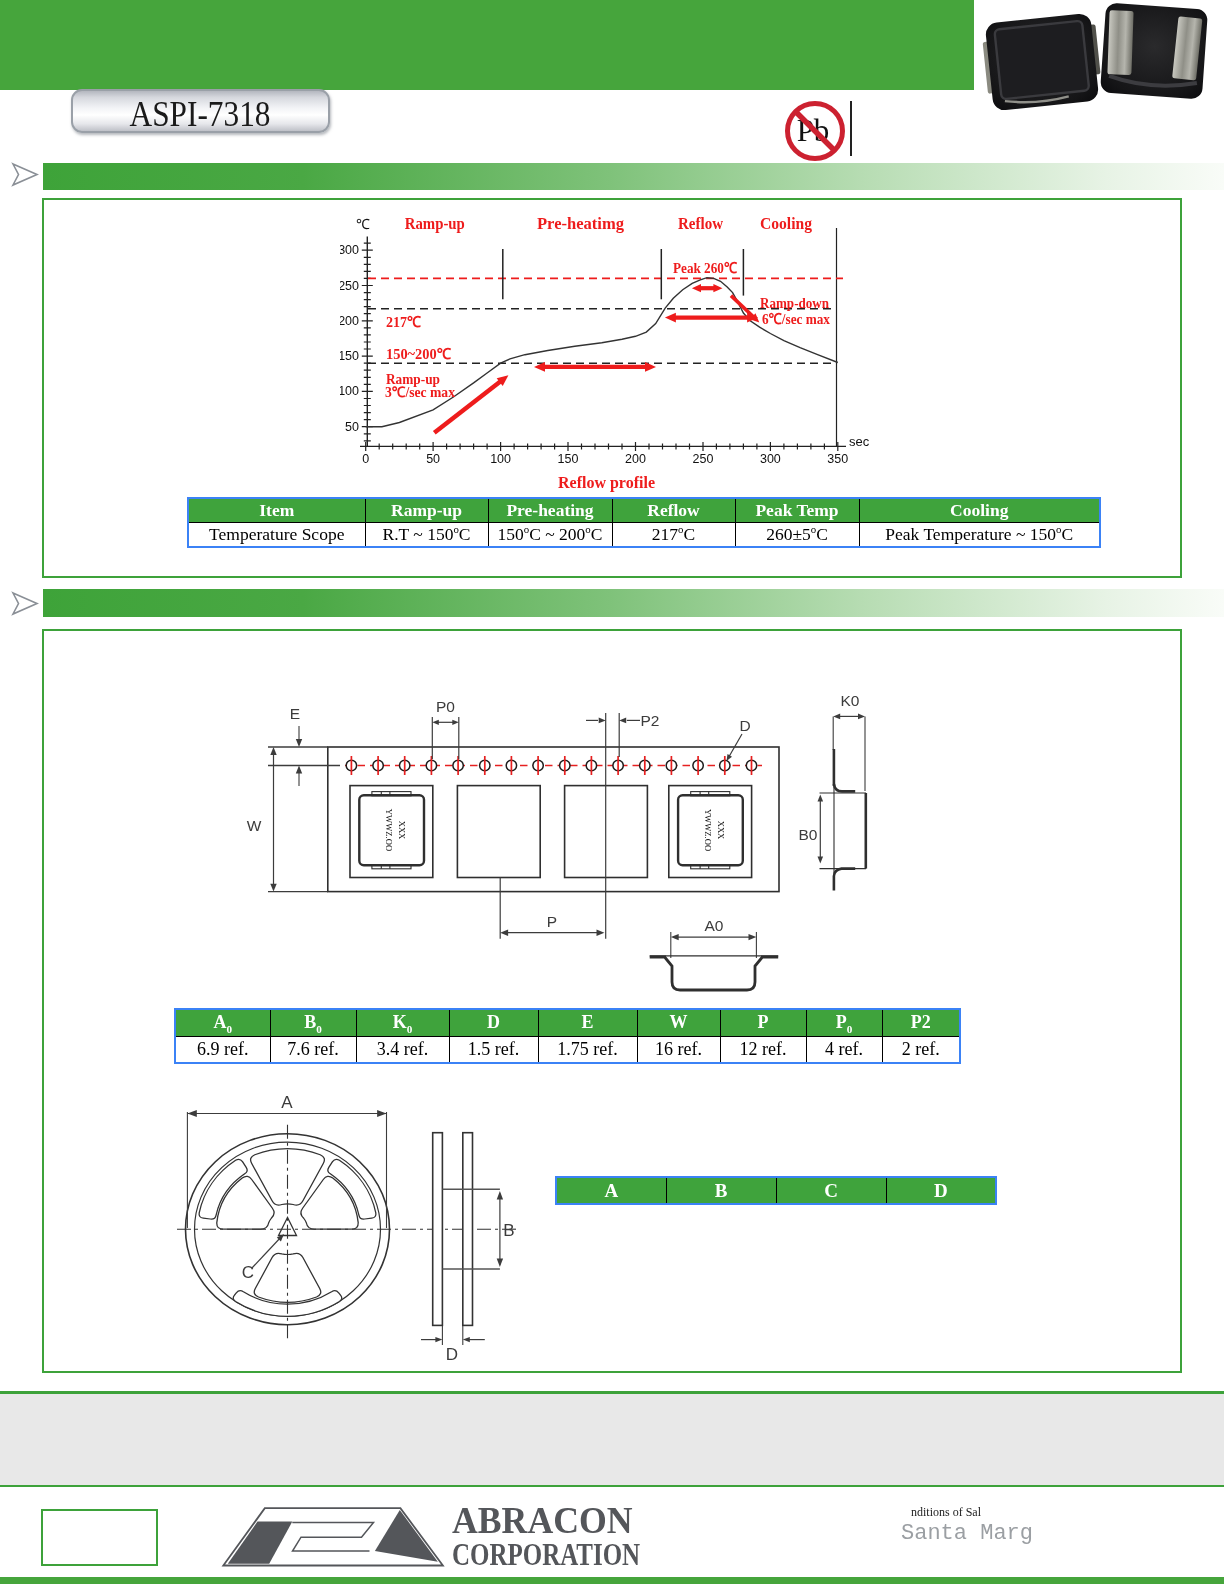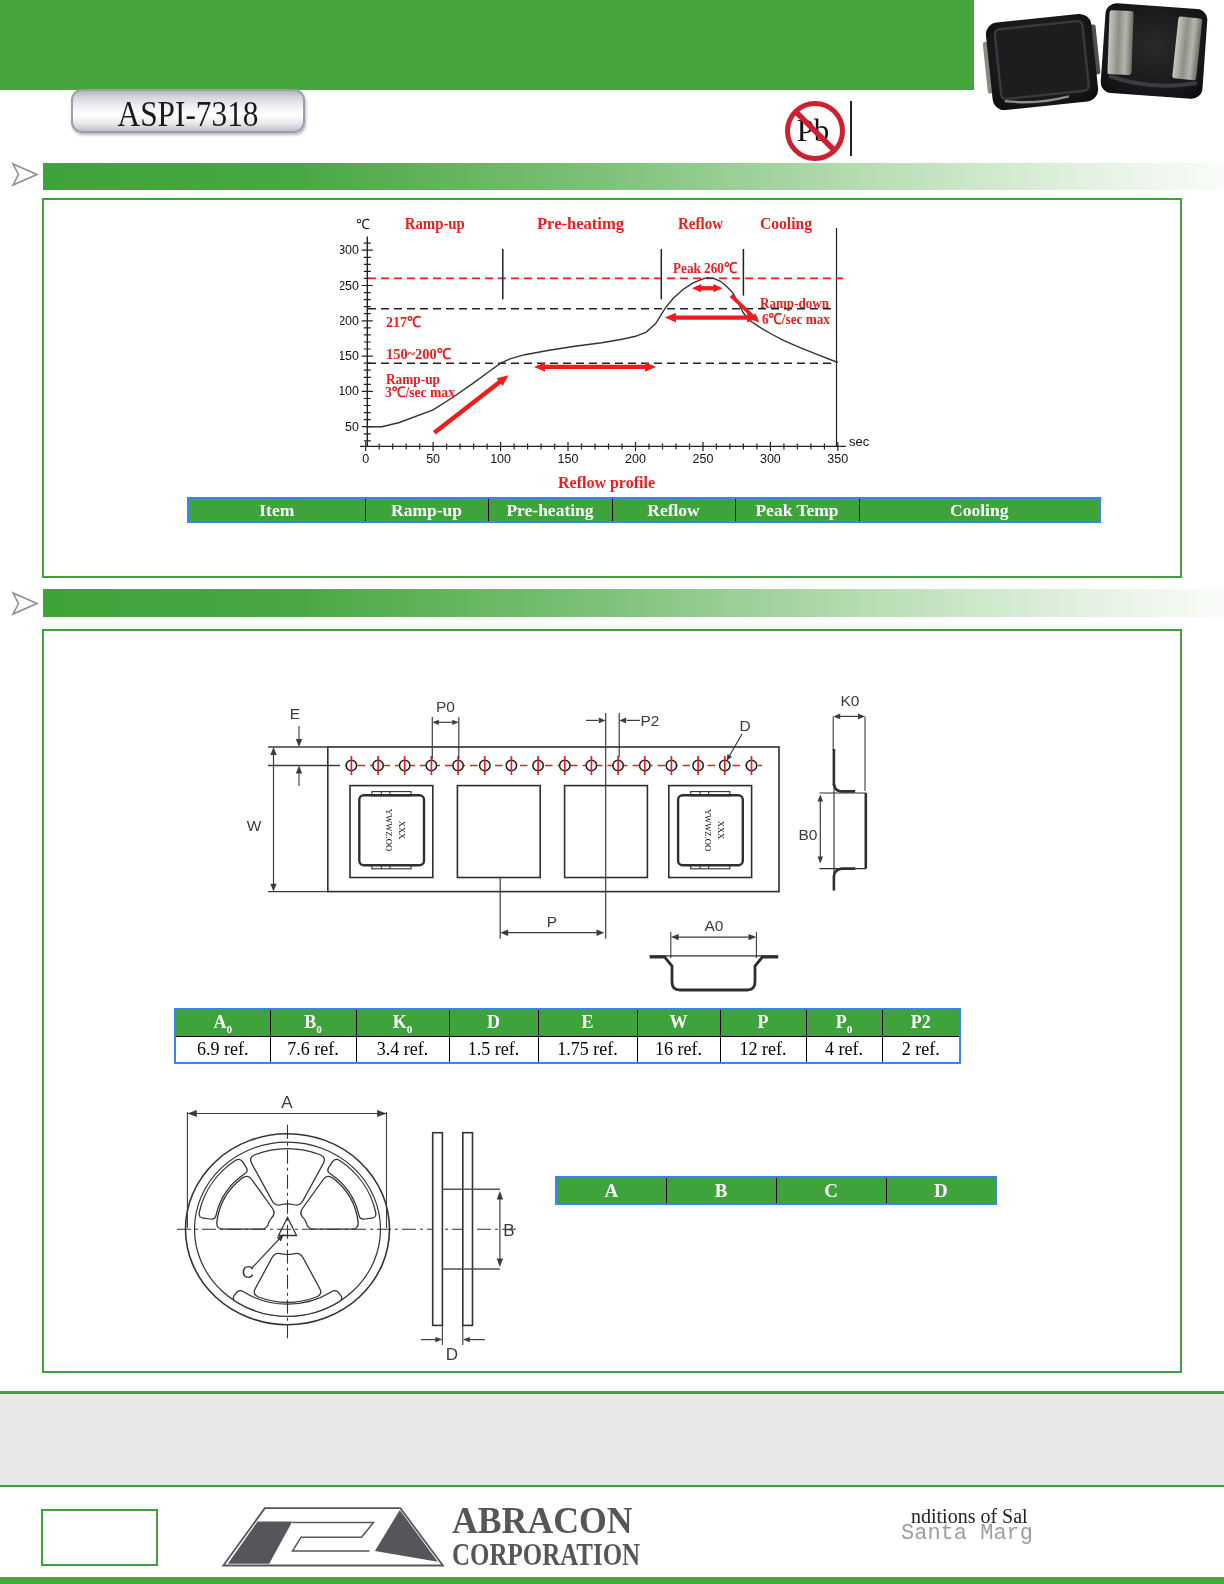--- a/index.html
+++ b/index.html
@@ -1,20 +1,20 @@
 <!DOCTYPE html>
 <html><head>
 <meta charset="utf-8">
 <style>
 *{margin:0;padding:0;box-sizing:border-box}
 html,body{width:1224px;height:1584px;background:#fff;overflow:hidden;position:relative;
  font-family:"Liberation Serif",serif;}
 .abs{position:absolute}
 .topbar{left:0;top:0;width:974px;height:90px;background:#46a53c}
-.badge{left:71px;top:89px;width:234px;height:44px;border-radius:11px;
+.badge{left:71px;top:89px;width:259px;height:44px;border-radius:11px;
  border:2px solid #9aa0a8;
  background:linear-gradient(180deg,#b4b7bf 0%,#d6d8de 16%,#f2f3f6 42%,#ffffff 60%,#e6e7eb 82%,#bfc1c8 100%);
  box-shadow:1px 2px 3px rgba(120,125,135,.55);
  text-align:center;font-size:36px;color:#1a1a1a;letter-spacing:0;line-height:47px}
 .badge span{display:inline-block;transform:scaleX(0.87)}
 .vline{left:850px;top:101px;width:2px;height:55px;background:#222}
 .gbar1{left:43px;top:163px;width:1181px;height:27px;
  background:linear-gradient(90deg,#3ea339 0%,#4aa844 22%,#7fc27a 48%,#b8ddb4 70%,#e7f3e5 90%,#f9fcf8 100%)}
 .gbar2{left:43px;top:589px;width:1181px;height:28px;
  background:linear-gradient(90deg,#3ea339 0%,#4aa844 22%,#7fc27a 48%,#b8ddb4 70%,#e7f3e5 90%,#f9fcf8 100%)}
@@ -33,21 +33,21 @@
 .t3 td{height:27px;font-size:19px}
 .t1,.t2,.t3{border:2px solid #3b82f6}
 sup{font-size:62%;vertical-align:super;line-height:0}
 sub{font-size:62%;vertical-align:sub;line-height:0}
 .greyband{left:0;top:1391px;width:1224px;height:96px;background:#e8e8e8;
  border-top:3px solid #3da23a;border-bottom:2.5px solid #3da23a}
 .footrect{left:41px;top:1509px;width:117px;height:57px;border:2px solid #3da23a}
 .abrtxt{left:452px;top:1498px;width:200px;color:#54565a;font-weight:bold;
  font-family:"Liberation Serif",serif;line-height:1}
 .botbar{left:0;top:1577px;width:1224px;height:7px;background:#46a53c}
-.ftext1{left:911px;top:1505px;font-size:20px;color:#222;font-family:"Liberation Serif",serif}
+.ftext1{left:911px;top:1505px;font-size:12px;color:#222;font-family:"Liberation Serif",serif}
 .ftext2{left:901px;top:1521px;font-size:22px;color:#9b9fa3;font-family:Liberation Mono, monospace}
 </style>
 </head>
 <body>
 <div class="abs topbar"></div>
 <svg class="abs" id="photos" style="left:975px;top:0px" width="249" height="165" viewBox="0 0 249 165">
 <defs>
 <linearGradient id="met" x1="0" y1="0" x2="1" y2="0">
  <stop offset="0" stop-color="#c8c8c0"></stop>
         <stop offset="0.4" stop-color="#8f8f87"></stop>
@@ -151,20 +151,28 @@
       <col style="width:241px">
     </colgroup>
 <tbody>
       <tr class="hdr">
         <td>Item</td>
         <td>Ramp-up</td>
         <td>Pre-heating</td>
         <td>Reflow</td>
         <td>Peak Temp</td>
         <td>Cooling</td>
+      </tr>
+<tr>
+        <td>Temperature Scope</td>
+        <td>R.T ~ 150<sup>o</sup>C</td>
+        <td>150<sup>o</sup>C ~ 200<sup>o</sup>C</td>
+        <td>217<sup>o</sup>C</td>
+        <td>260±5<sup>o</sup>C</td>
+        <td>Peak Temperature ~ 150<sup>o</sup>C</td>
       </tr>
 </tbody>
   </table>
 <svg class="abs" style="left:10px;top:589px" width="34" height="30" viewBox="0 0 34 30">
  <path d="M3,4 L27,14.5 L3,25 L8.5,14.5 Z" fill="#fff" stroke="#8a8f96" stroke-width="1.6"></path>
 </svg>
 <div class="abs gbar2"></div>
 <div class="abs box2"></div>
 <svg class="abs" id="tape" style="left:240px;top:660px" width="640" height="340" viewBox="240 660 640 340">
 <rect x="327.8" y="747.0" width="451.2" height="144.6" fill="none" stroke="#2f2f2f" stroke-width="1.6"></rect>

